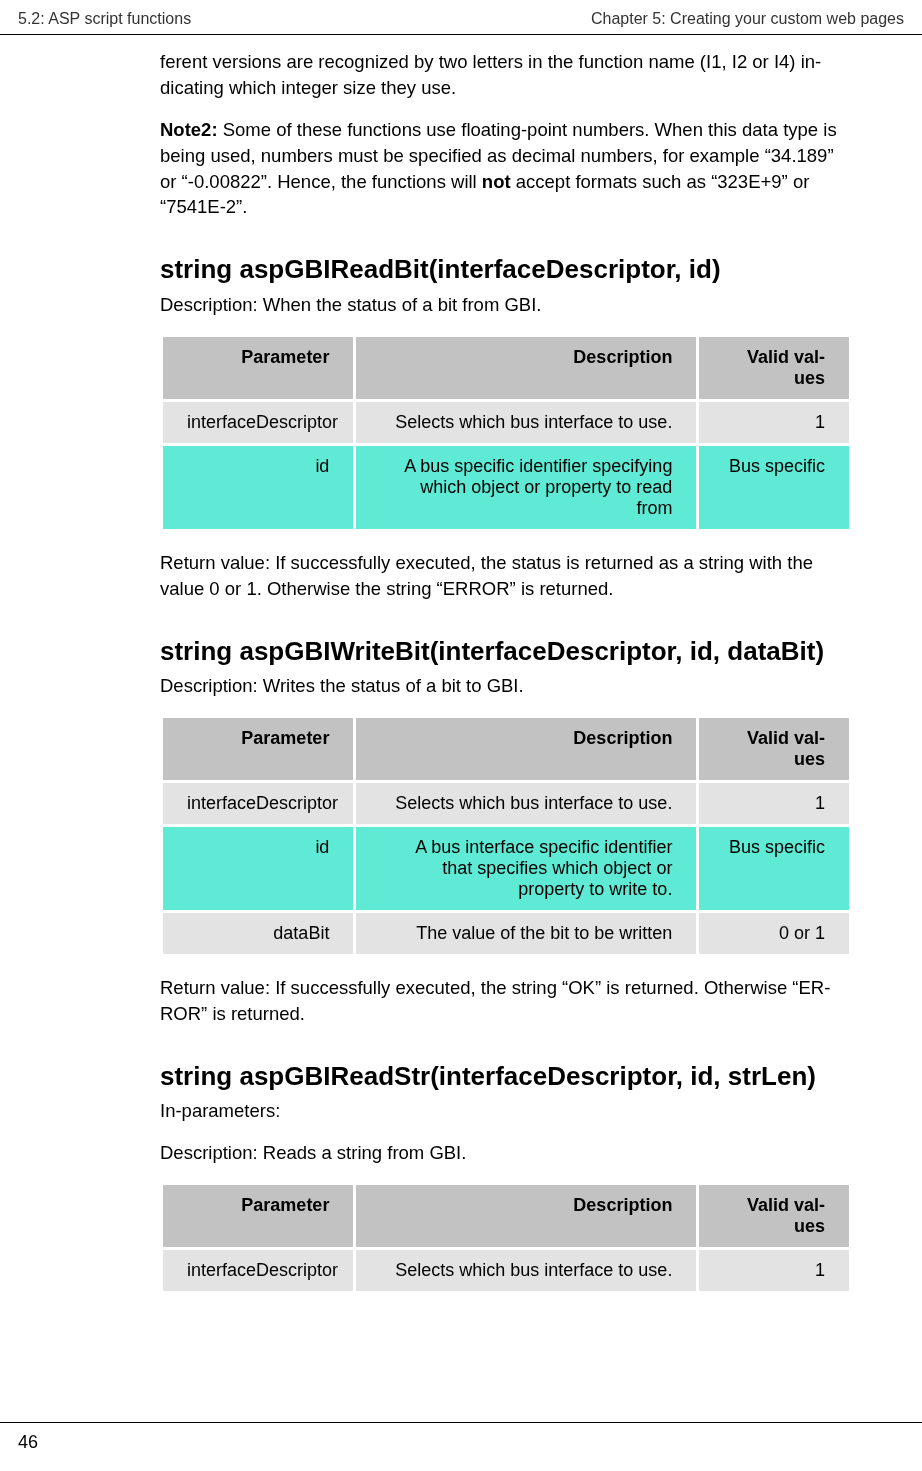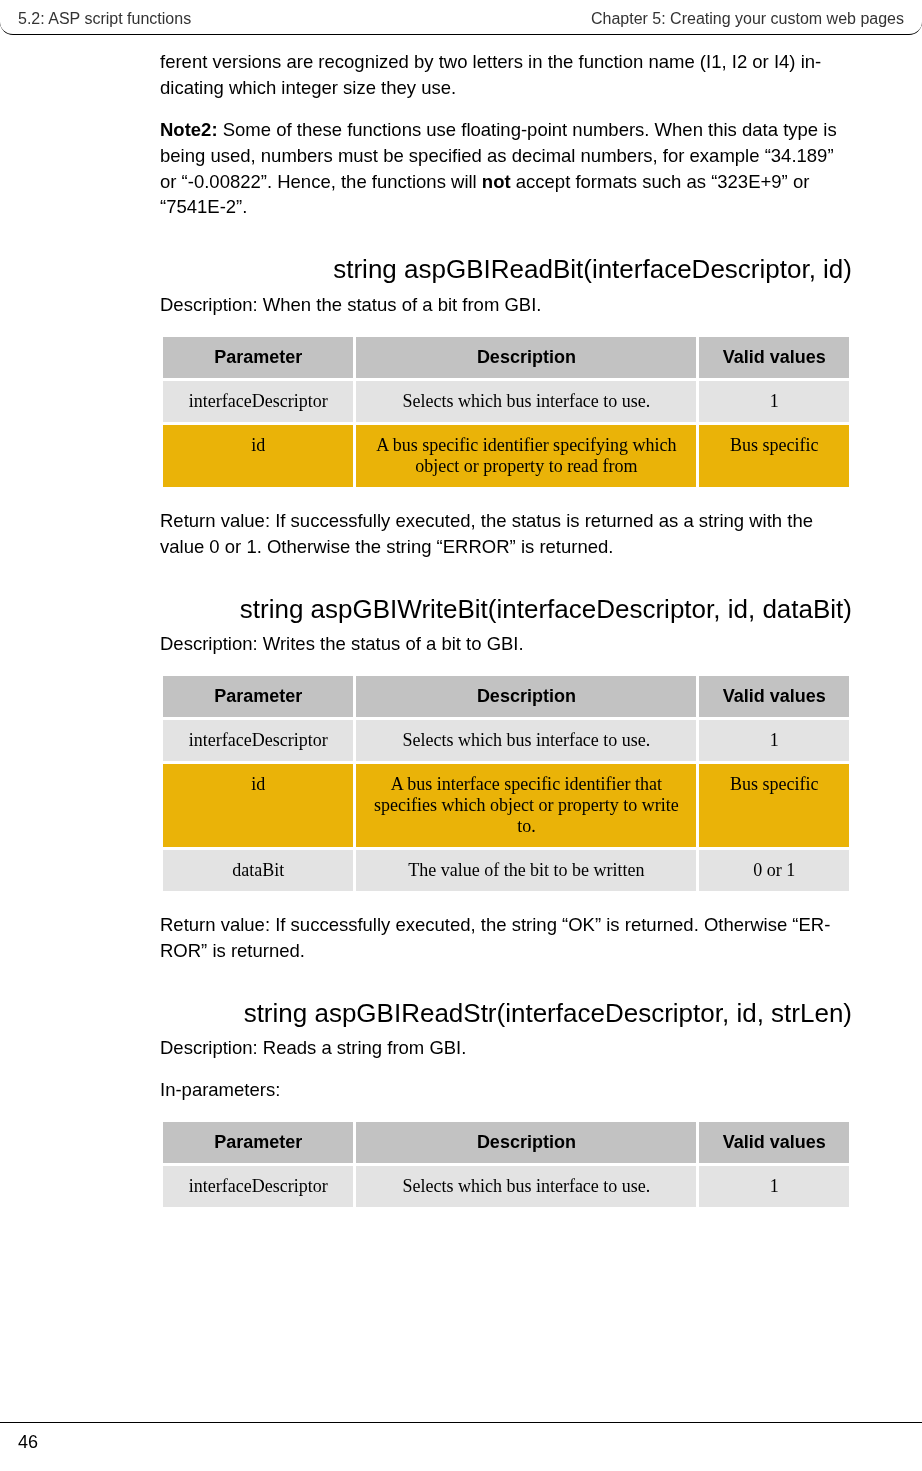--- a/index.html
+++ b/index.html
@@ -1,28 +1,28 @@
 <!DOCTYPE html>
 <html><head>
 <meta charset="utf-8">
 <style>
   * { box-sizing: border-box; margin: 0; padding: 0; }
   html, body { width: 922px; background: #fff; font-family: "Segoe UI", "Frutiger", "Helvetica Neue", Arial, sans-serif; color: #000; }
   .page { width: 922px; min-height: 1471px; padding: 0; position: relative; }
-  .topbar { display: flex; justify-content: space-between; align-items: flex-end; padding: 10px 18px 6px 18px; font-size: 16px; border-bottom: 1px solid #000; color: #333; border-radius: 13px; }
+  .topbar { display: flex; justify-content: space-between; align-items: flex-end; padding: 10px 18px 6px 18px; font-size: 16px; border-bottom: 1px solid #000; color: #333; }
   .content { padding: 14px 70px 0 160px; }
   .content p { font-size: 18.5px; line-height: 1.4; margin-bottom: 16px; color: #000000; }
   .content p .bold, .content .note-label { font-weight: 700; }
-  h2.func { font-size: 26px; font-weight: 400; margin-top: 33px; margin-bottom: 6px; line-height: 1.25; text-align: right; }
+  h2.func { font-size: 26px; font-weight: 700; margin-top: 33px; margin-bottom: 6px; line-height: 1.25; }
   .desc { font-size: 18.5px; margin-bottom: 10px; }
   table.params { width: 100%; border-collapse: separate; border-spacing: 3px 3px; margin-bottom: 18px; table-layout: fixed; }
-  table.params th, table.params td { padding: 10px 12px; text-align: center; vertical-align: top; font-size: 18px; }
+  table.params th, table.params td { padding: 10px 24px; text-align: right; vertical-align: top; font-size: 18px; }
   table.params th { background: #c2c2c2; font-weight: 700; font-family: "Segoe UI", Arial, sans-serif; }
-  table.params td { background: #e3e3e3; font-family: Liberation Serif, serif; font-size: 18px; }
-  table.params tr.alt td { background: #eab308; }
+  table.params td { background: #e3e3e3; font-family: Liberation Sans, sans-serif; font-size: 18px; }
+  table.params tr.alt td { background: #5eead4; }
   table.params col.c1 { width: 28%; }
   table.params col.c2 { width: 50%; }
   table.params col.c3 { width: 22%; }
   .return { font-size: 18.5px; margin-bottom: 22px; line-height: 1.4; }
   .footer { position: absolute; bottom: 18px; left: 0; right: 0; border-top: 1px solid #000; padding: 9px 18px 0 18px; font-size: 18px; }
 </style>
 </head>
 <body>
 
 <div class="page">
@@ -99,22 +99,22 @@
         <td>dataBit</td>
         <td>The value of the bit to be written</td>
         <td>0 or 1</td>
       </tr>
     </tbody>
       </table>
 
     <p class="return">Return value: If successfully executed, the string “OK” is returned. Otherwise “ER­ROR” is returned.</p>
 
     <h2 class="func">string aspGBIReadStr(interfaceDescriptor, id, strLen)</h2>
+    <p class="desc">In-parameters:</p>
     <p class="desc">Description: Reads a string from GBI.</p>
-    <p class="desc">In-parameters:</p>
 
     <table class="params">
       <colgroup>
           <col class="c1">
           <col class="c2">
           <col class="c3">
         </colgroup>
       <tbody>
           <tr>
         <th>Parameter</th>

